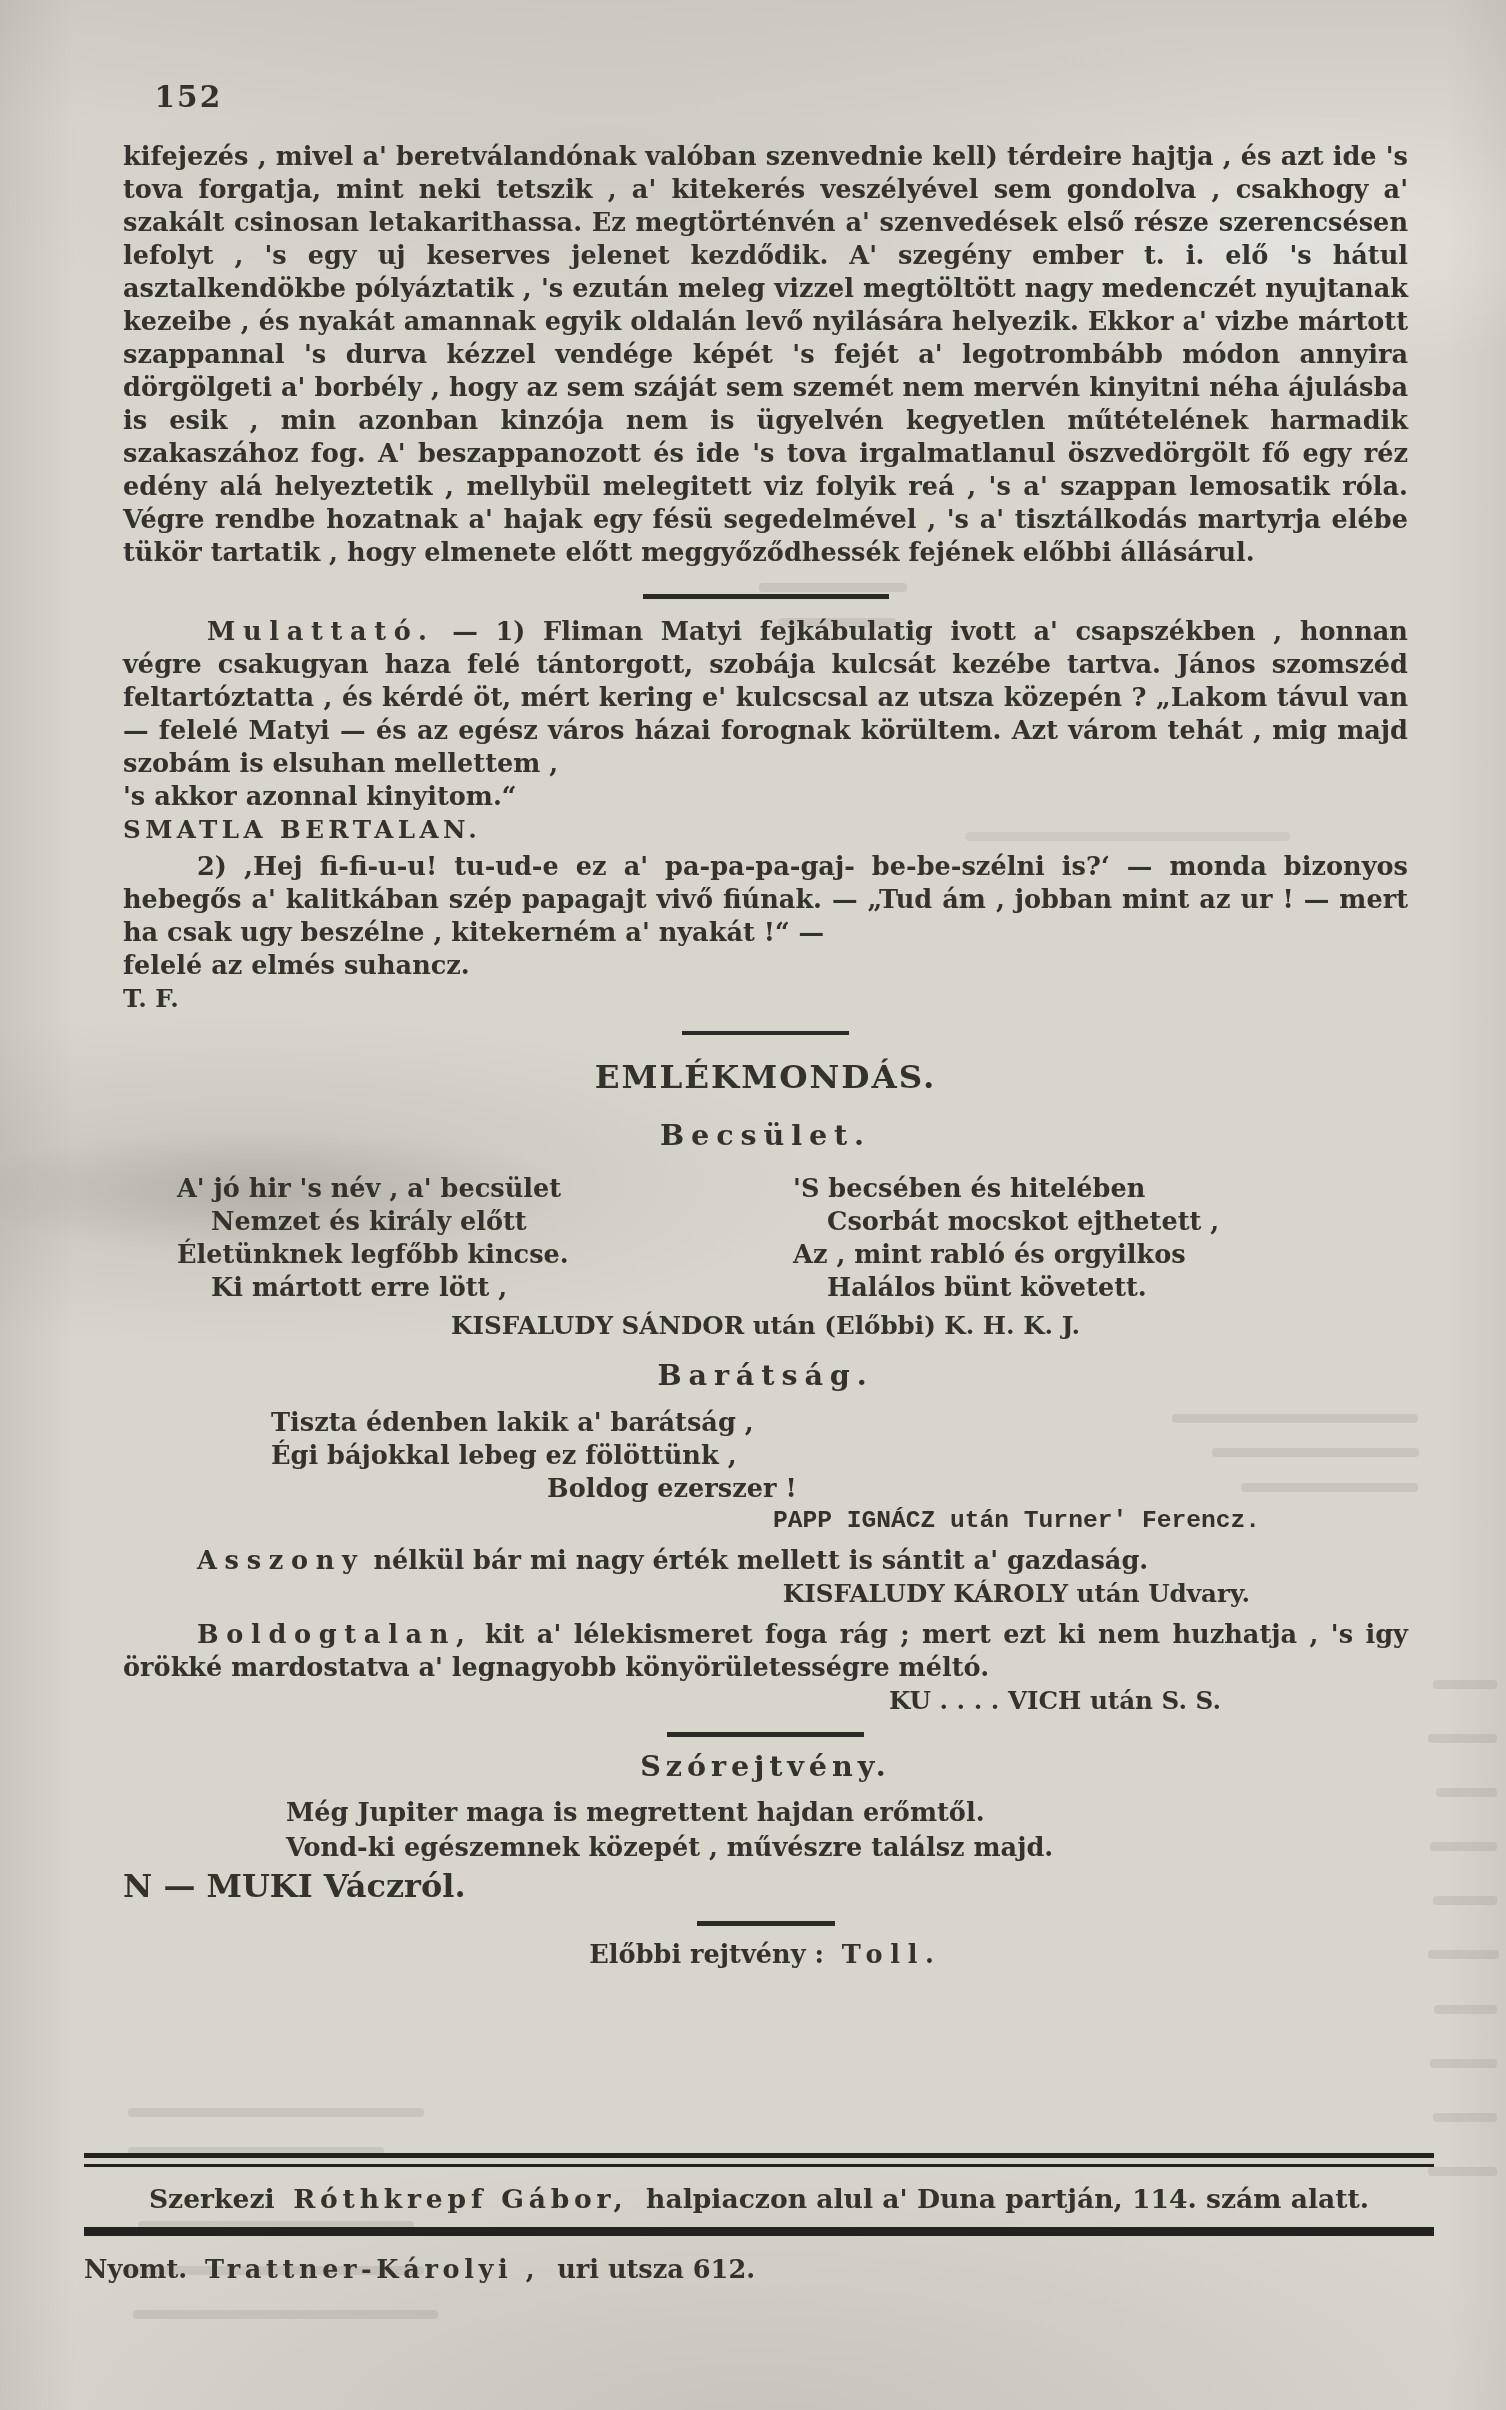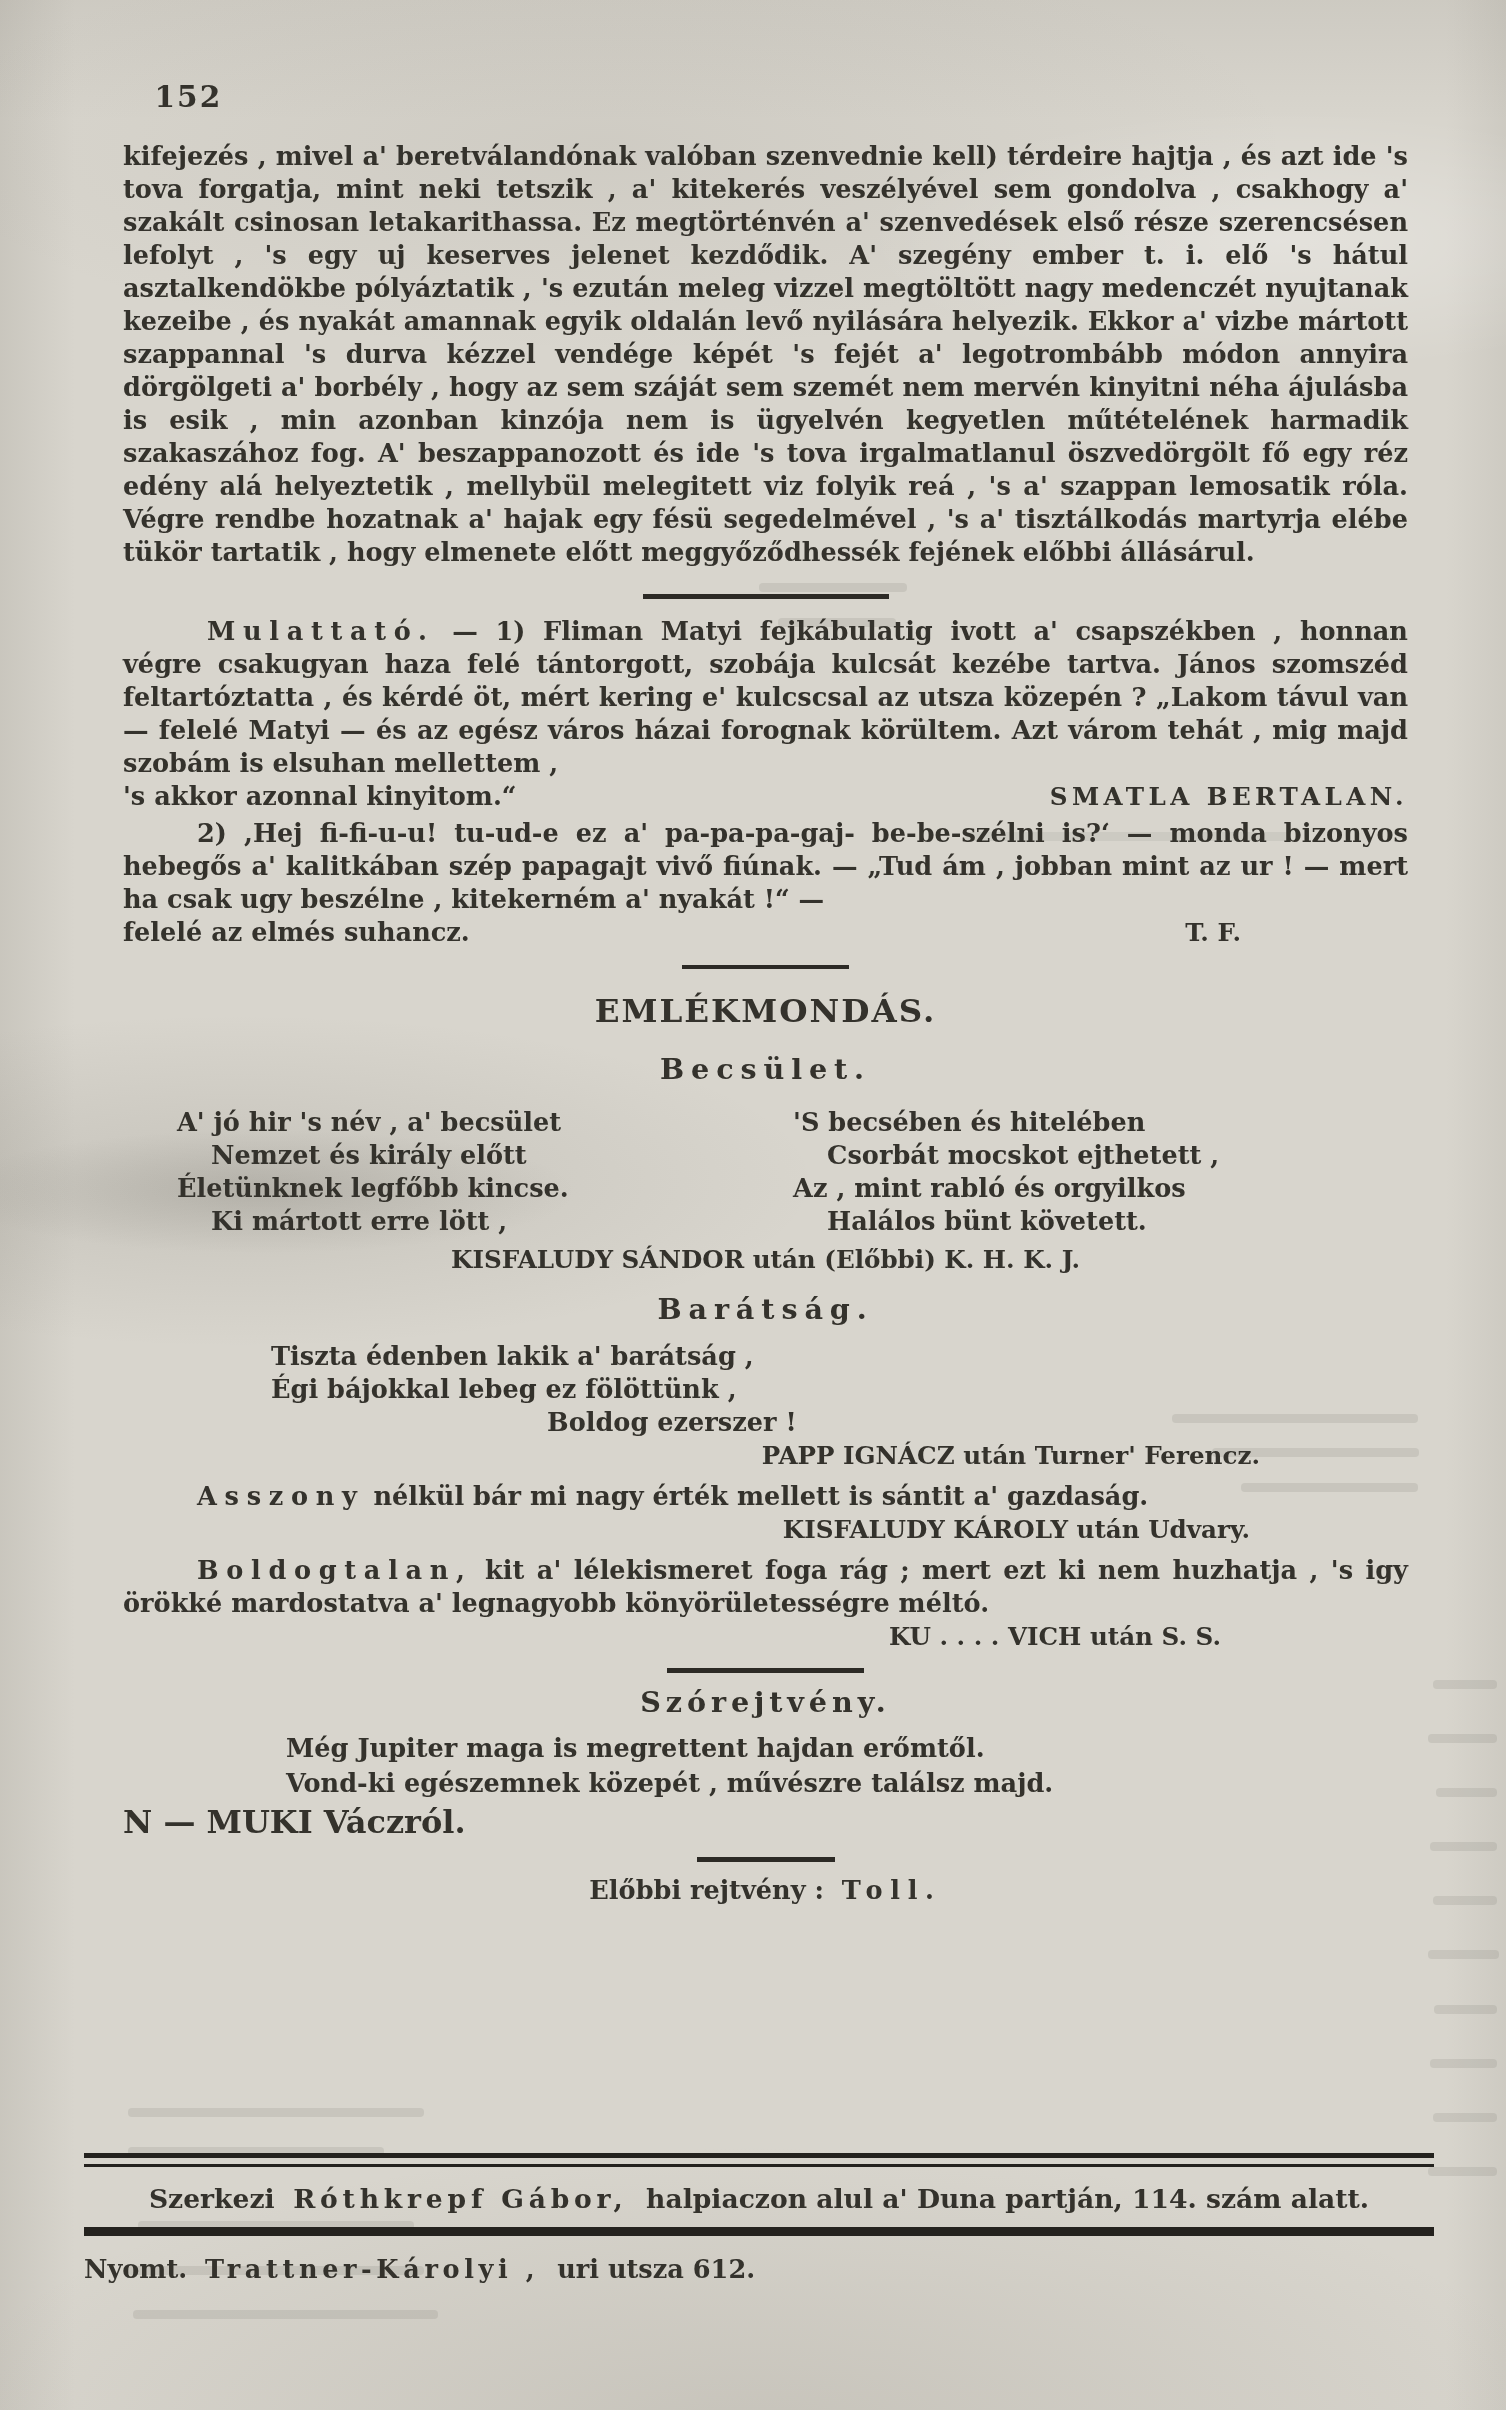--- a/index.html
+++ b/index.html
@@ -23,37 +23,37 @@
     color:#34322c;
   }
   .content { position:relative; margin:0 98px 0 123px; padding-top:79px; }
   .pageno { font-size:29.6px; letter-spacing:2px; margin-left:31.5px; }
   .body-text { font-size:25.6px; line-height:33px; text-align:justify; }
   .p-first { margin-top:25.6px; }
   .indent85 { text-indent:84px; }
   .indent75 { text-indent:74px; }
   .sp1 { letter-spacing:0.30em; }
   .sp2 { letter-spacing:0.18em; }
-  .lastline { display:flex; justify-content:space-between; font-size:25.6px; line-height:33px; }
+  .lastline { display:flex; justify-content:space-between; font-size:25.6px; line-height:33px;flex-direction:column; }
   .attr { font-size:24.6px; }
   .divider { height:4.9px; background:#2c2a25; margin-left:auto; margin-right:auto; }
   .d1 { width:246px; margin-top:19.7px; margin-bottom:15.8px; }
   .d2 { width:167px; margin-top:15.8px; margin-bottom:9.9px; }
   .d3 { width:197px; margin-top:17.7px; margin-bottom:11.8px; }
   .d4 { width:138px; margin-top:15.8px; margin-bottom:9.9px; }
   .h-emlek { text-align:center; font-size:32.5px; letter-spacing:2px; margin-top:21.7px; }
   .h-sub { text-align:center; font-size:28.6px; letter-spacing:6.9px; margin-top:21.7px; }
   .verse-cols { display:flex; margin-top:19.7px; font-size:25.6px; line-height:33px; }
   .vc-left { flex:0 0 46%; padding-left:54px; box-sizing:border-box; }
   .vc-right { flex:1; padding-left:79px; box-sizing:border-box; }
   .v-ind { padding-left:34px; }
   .attr-center { text-align:center; font-size:24.6px; margin-top:7.9px; }
   .verse-block { margin-left:148px; margin-top:13.8px; font-size:25.6px; line-height:33px; }
   .vb-big-ind { margin-left:276px; }
-  .attr-right1 { text-align:right; margin-right:148px; font-size:24.6px; margin-top:2px; }
+  .attr-right1 { text-align:right; margin-right:148px; font-size:24.6px; margin-top:2px;font-family:Liberation Mono, monospace; }
   .attr-right2 { text-align:right; margin-right:158px; font-size:24.6px; margin-top:2px; }
   .attr-right3 { text-align:right; margin-right:187px; font-size:24.6px; margin-top:2px; }
   .single-line { font-size:25.6px; line-height:33px; margin-top:9.9px; }
   .riddle-lines { margin-left:163px; margin-top:11.8px; font-size:25.6px; line-height:35px; }
   .attr-right4 { text-align:left; margin-right:256px; font-size:32px; margin-top:2px; }
   .prev-riddle { text-align:center; font-size:25.6px; margin-top:13.8px; }
   .footer { position:absolute; left:84px; width:1350px; top:2153px; }
   .rule-double { height:5.9px; border-top:5.9px solid #24221e; border-bottom:3px solid #24221e; }
   .editor-line { font-size:26.6px; text-align:center; margin-top:15.8px; white-space:nowrap; }
   .rule-thick { height:8.9px; background:#24221e; margin-top:13.8px; }

